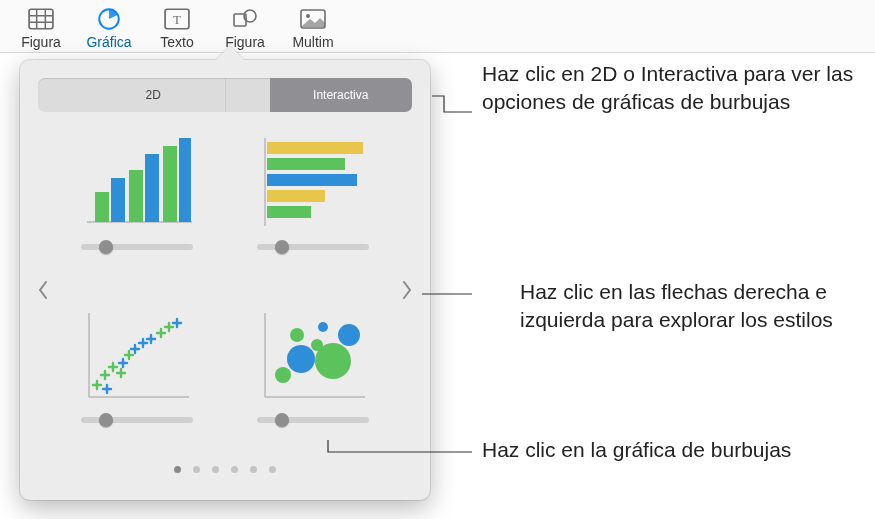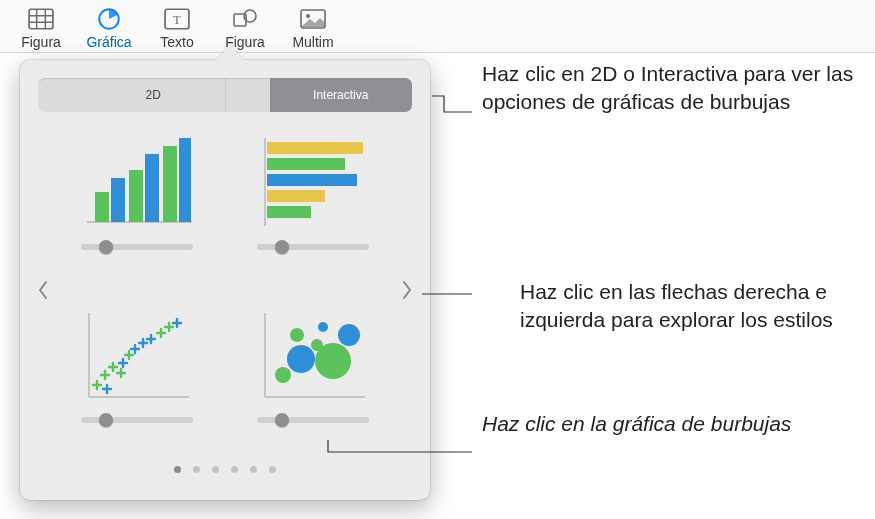--- a/index.html
+++ b/index.html
@@ -379,13 +379,13 @@
 </div>
 
 <svg class="lines">
   <path class="callout-line" d="M 432 96 L 444 96 L 444 112 L 472 112"></path>
   <path class="callout-line" d="M 422 294 L 472 294"></path>
   <path class="callout-line" d="M 328 440 L 328 452 L 472 452"></path>
 </svg>
 
 <div class="callout" style="left:482px; top:60px;">Haz clic en 2D o Interactiva para ver las opciones de gráficas de burbujas</div>
 <div class="callout" style="left:482px; top:278px;margin-left:38px;">Haz clic en las flechas derecha e izquierda para explorar los estilos</div>
-<div class="callout" style="left:482px; top:410px;font-style:italic;">Haz clic en la gráfica de burbujas</div>
+<div class="callout" style="left:482px; top:436px;">Haz clic en la gráfica de burbujas</div>
 
 </body></html>

